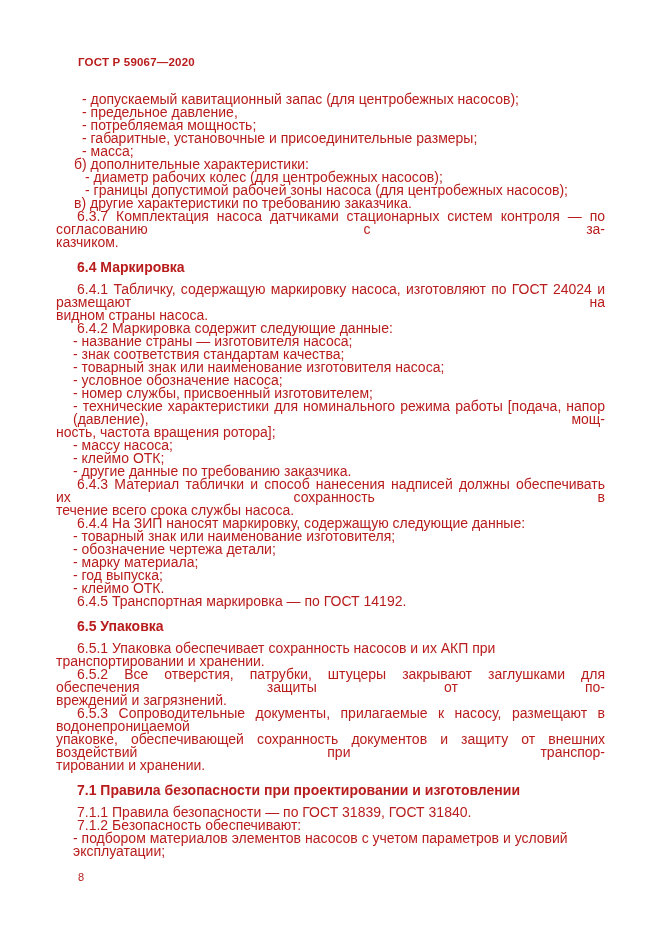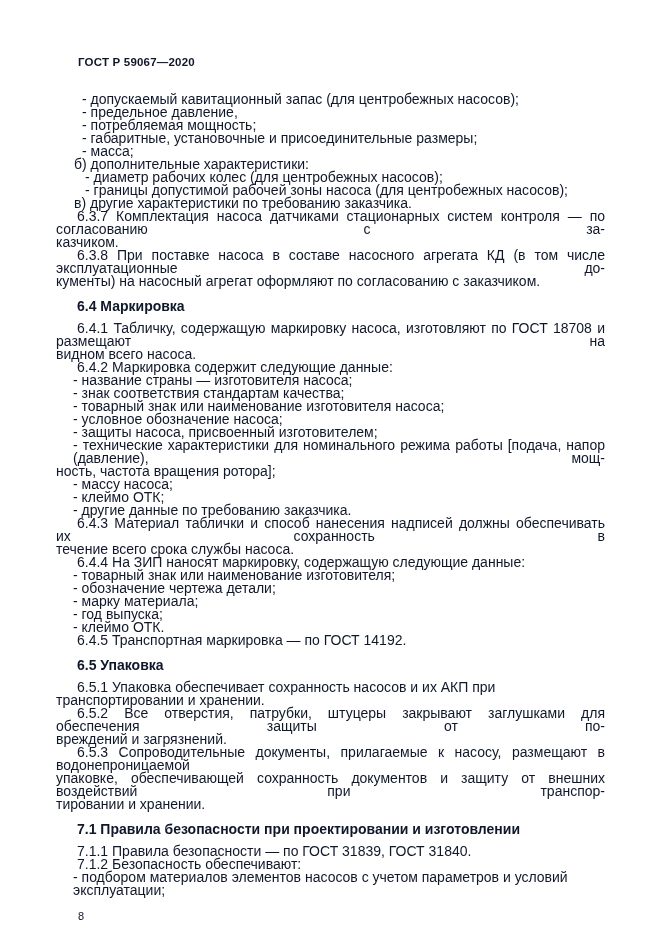--- a/index.html
+++ b/index.html
@@ -3,21 +3,21 @@
 <meta charset="utf-8">
 <style>
   html, body { margin: 0; padding: 0; background: #ffffff; }
   .page {
     position: relative;
     width: 661px;
     height: 935px;
     background: #ffffff;
     overflow: hidden;
     font-family: "Liberation Sans", "DejaVu Sans", sans-serif;
-    color: #0f172a;
+    color: #b91c1c;
   }
   .inner {
     position: absolute;
     left: 56px;
     top: 56px;
     width: 549px;
   }
   .page-header {
     padding-left: 22px;
     font-size: 11.5px;
@@ -93,48 +93,44 @@
         <div class="blk b-dash2">
           <div class="line first">- границы допустимой рабочей зоны насоса (для центробежных насосов);</div>
         </div>
         <div class="blk b-lett">
           <div class="line first">в) другие характеристики по требованию заказчика.</div>
         </div>
         <div class="blk b-p">
           <div class="line first jl">6.3.7 Комплектация насоса датчиками стационарных систем контроля — по согласованию с за-</div>
           <div class="line">казчиком.</div>
         </div>
-        <div class="blk b-p">
-          <div class="line first jl">6.3.8 При поставке насоса в составе насосного агрегата КД (в том числе эксплуатационные до-</div>
-          <div class="line">кументы) на насосный агрегат оформляют по согласованию с заказчиком.</div>
-        </div>
         <div class="blk b-h2">
           <div class="line first">6.4 Маркировка</div>
         </div>
         <div class="blk b-p">
-          <div class="line first jl">6.4.1 Табличку, содержащую маркировку насоса, изготовляют по ГОСТ 18708 и размещают на</div>
-          <div class="line">видном всего насоса.</div>
+          <div class="line first jl">6.4.1 Табличку, содержащую маркировку насоса, изготовляют по ГОСТ 24024 и размещают на</div>
+          <div class="line">видном страны насоса.</div>
         </div>
         <div class="blk b-p">
           <div class="line first">6.4.2 Маркировка содержит следующие данные:</div>
         </div>
         <div class="blk b-dash">
           <div class="line first">- название страны — изготовителя насоса;</div>
         </div>
         <div class="blk b-dash">
           <div class="line first">- знак соответствия стандартам качества;</div>
         </div>
         <div class="blk b-dash">
           <div class="line first">- товарный знак или наименование изготовителя насоса;</div>
         </div>
         <div class="blk b-dash">
           <div class="line first">- условное обозначение насоса;</div>
         </div>
         <div class="blk b-dash">
-          <div class="line first">- защиты насоса, присвоенный изготовителем;</div>
+          <div class="line first">- номер службы, присвоенный изготовителем;</div>
         </div>
         <div class="blk b-dash">
           <div class="line first jl">- технические характеристики для номинального режима работы [подача, напор (давление), мощ-</div>
           <div class="line">ность, частота вращения ротора];</div>
         </div>
         <div class="blk b-dash">
           <div class="line first">- массу насоса;</div>
         </div>
         <div class="blk b-dash">
           <div class="line first">- клеймо ОТК;</div>

